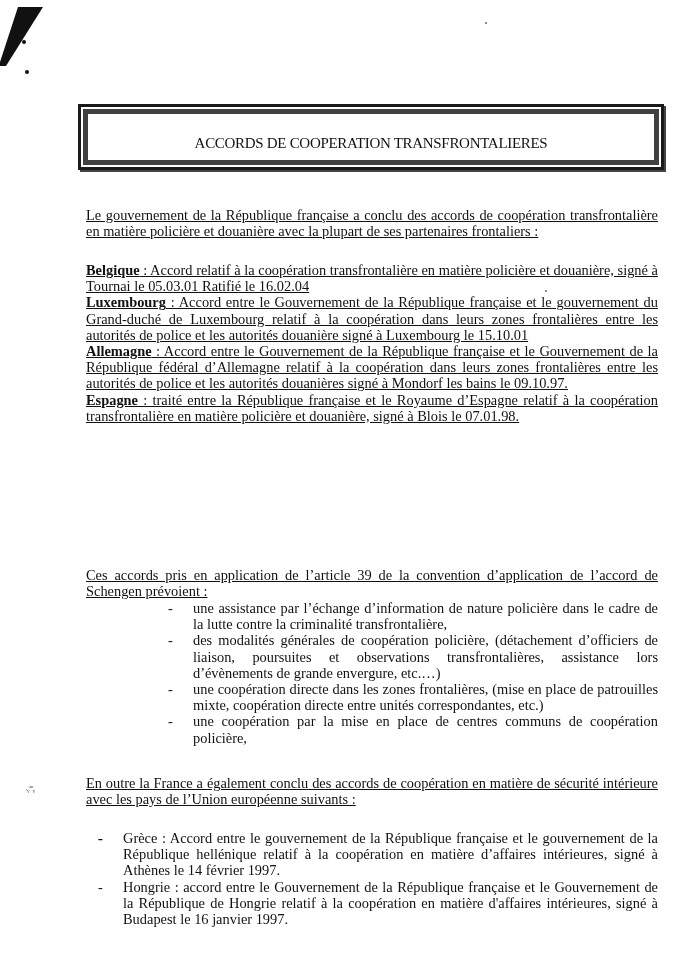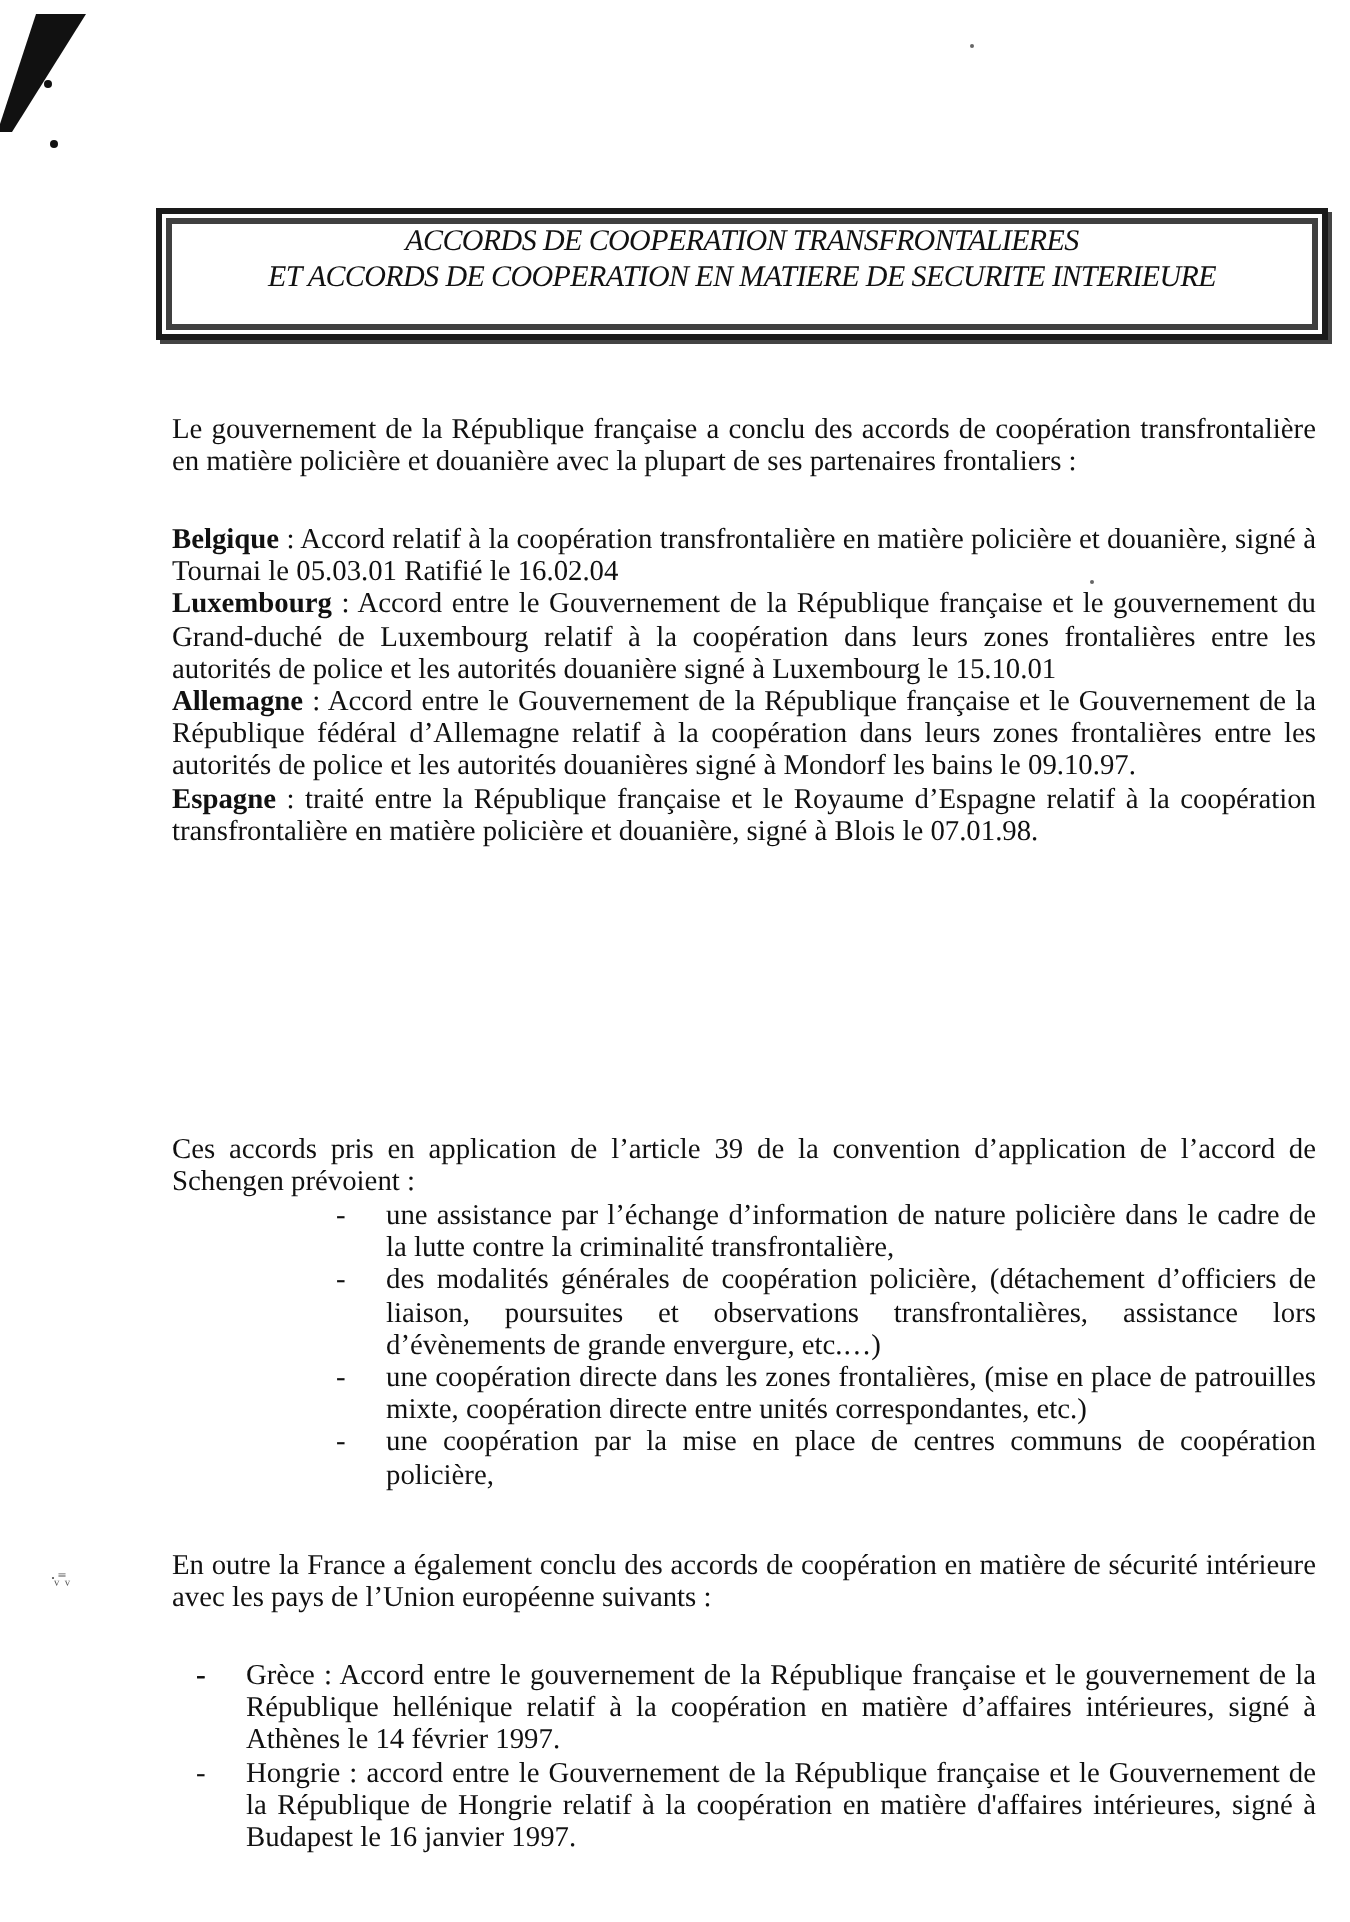--- a/index.html
+++ b/index.html
@@ -32,40 +32,40 @@
       left: 78px;
       top: 104px;
       width: 586px;
       height: 66px;
       border: 3px solid #1a1a1a;
       box-shadow: 2px 2px 0 #444;
       box-sizing: border-box;
       padding: 2px;
     }
     .title-inner {
-      border: 3px solid #404040;
+      border: 5px solid #404040;
       height: 100%;
       box-sizing: border-box;
       text-align: center;
-      padding-top: 0;
-      font-style: italic;
+      padding-top: 20px;
     }
     .title-line {
       font-size: 15px;
       line-height: 18px;
       letter-spacing: -0.3px;
       white-space: nowrap;
     }
     .body-text {
       position: absolute;
       left: 86px;
       width: 572px;
       font-size: 14.4px;
       line-height: 16.2px;
       text-align: justify;
+      text-decoration: underline;
     }
     .intro { top: 207px; }
     .accords { top: 262px; }
     .accord-item { margin: 0; }
     .accord-item b { font-weight: bold; }
     .schengen { top: 567px; }
     .bullets {
       position: absolute;
       left: 168px;
       width: 490px;
@@ -122,21 +122,20 @@
   <polygon points="18,3 43,3 6,62 0,62 0,58" fill="#111"></polygon>
 </svg>
 <div class="dot" style="left:22px;top:40px;width:4px;height:4px;"></div>
 <div class="dot" style="left:25px;top:70px;width:4px;height:4px;"></div>
 <div class="speck" style="left:545px;top:290px;"></div>
 <div class="speck" style="left:485px;top:22px;"></div>
 
 <div class="title-box">
   <div class="title-inner">
     <div class="title-line">ACCORDS DE COOPERATION TRANSFRONTALIERES</div>
-    <div class="title-line">ET ACCORDS DE COOPERATION EN MATIERE DE SECURITE INTERIEURE</div>
   </div>
 </div>
 
 <p class="body-text intro" style="margin:0;">Le gouvernement de la République française a conclu des accords de coopération transfrontalière en matière policière et douanière avec la plupart de ses partenaires frontaliers :</p>
 
 <div class="body-text accords">
   <p class="accord-item"><b>Belgique</b><span> : Accord relatif à la coopération transfrontalière en matière policière et douanière, signé à Tournai le 05.03.01 Ratifié le 16.02.04</span></p>
   <p class="accord-item"><b>Luxembourg</b><span> : Accord entre le Gouvernement de la République française et le gouvernement du Grand-duché de Luxembourg relatif à la coopération dans leurs zones frontalières entre les autorités de police et les autorités douanière signé à Luxembourg le 15.10.01</span></p>
   <p class="accord-item"><b>Allemagne</b><span> : Accord entre le Gouvernement de la République française et le Gouvernement de la République fédéral d’Allemagne relatif à la coopération dans leurs zones frontalières entre les autorités de police et les autorités douanières signé à Mondorf les bains le 09.10.97.</span></p>
   <p class="accord-item"><b>Espagne</b><span> : traité entre la République française et le Royaume d’Espagne relatif à la coopération transfrontalière en matière policière et douanière, signé à Blois le 07.01.98.</span></p>

